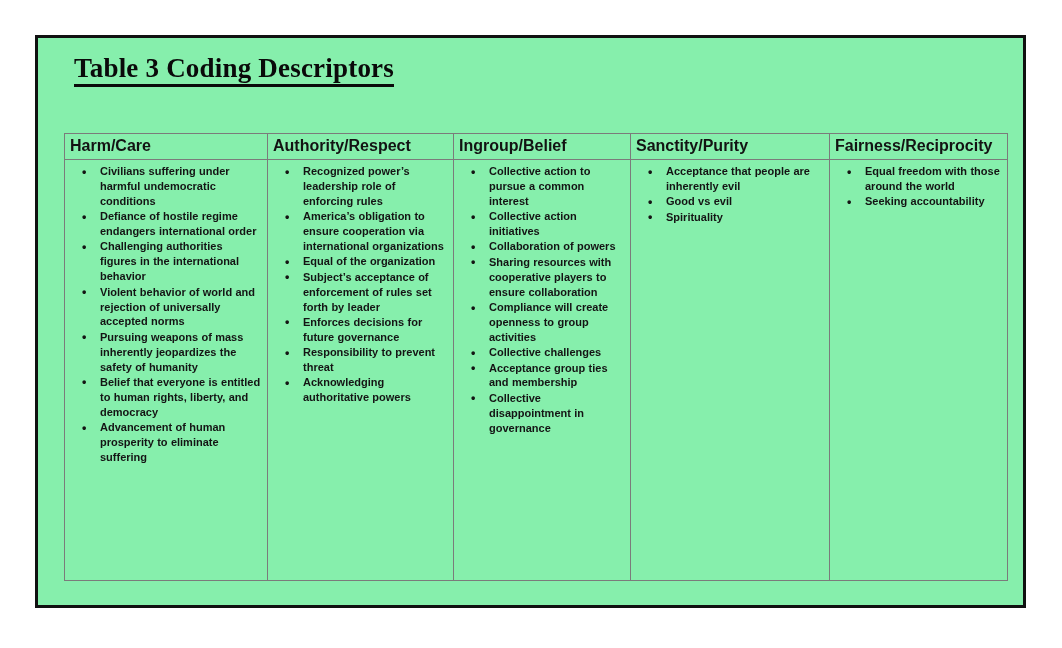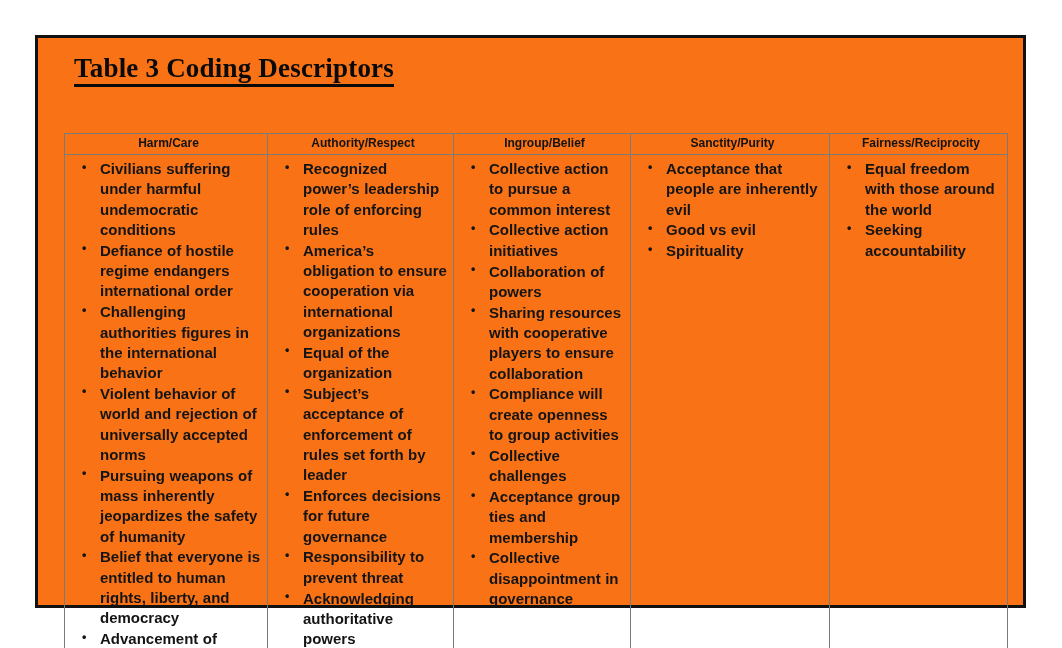--- a/index.html
+++ b/index.html
@@ -17,21 +17,21 @@
   }
 
   #page {
     position: absolute;
     left: 35px;
     top: 35px;
     width: 991px;
     height: 573px;
     box-sizing: border-box;
     border: 3px solid #111111;
-    background: #f97316;
+    background: #86efac;
   }
 
   #doc-title {
     position: absolute;
     left: 36px;
     top: 15px;
     font-family: "Liberation Serif", "DejaVu Serif", serif;
     font-weight: bold;
     font-size: 27px;
     letter-spacing: 0.2px;
@@ -61,43 +61,43 @@
   #coding-table td {
     border-left: 1px solid #7b7b7b;
     border-right: 1px solid #7b7b7b;
     vertical-align: top;
     padding: 0;
   }
 
   #coding-table th {
     border-top: 1px solid #7b7b7b;
     border-bottom: 1px solid #7b7b7b;
-    text-align: center;
-    font-size: 12px;
+    text-align: left;
+    font-size: 16px;
     font-weight: bold;
     color: #131313;
     padding: 2px 0 3px 5px;
     line-height: 1.25;
     white-space: nowrap;
   }
 
   #coding-table td {
     border-bottom: 1px solid #7b7b7b;
     height: 420px;
   }
 
   ul.descriptor-list {
     margin: 4px 4px 6px 0;
     padding: 0 2px 0 34px;
     list-style: none;
   }
 
   ul.descriptor-list li {
     position: relative;
-    font-size: 15px;
+    font-size: 11px;
     font-weight: bold;
     color: #141414;
     line-height: 1.355;
     margin: 0 0 0.5px 0;
     padding-left: 1px;
     word-spacing: 0.3px;
   }
 
   ul.descriptor-list li::before {
     content: "\2022";

